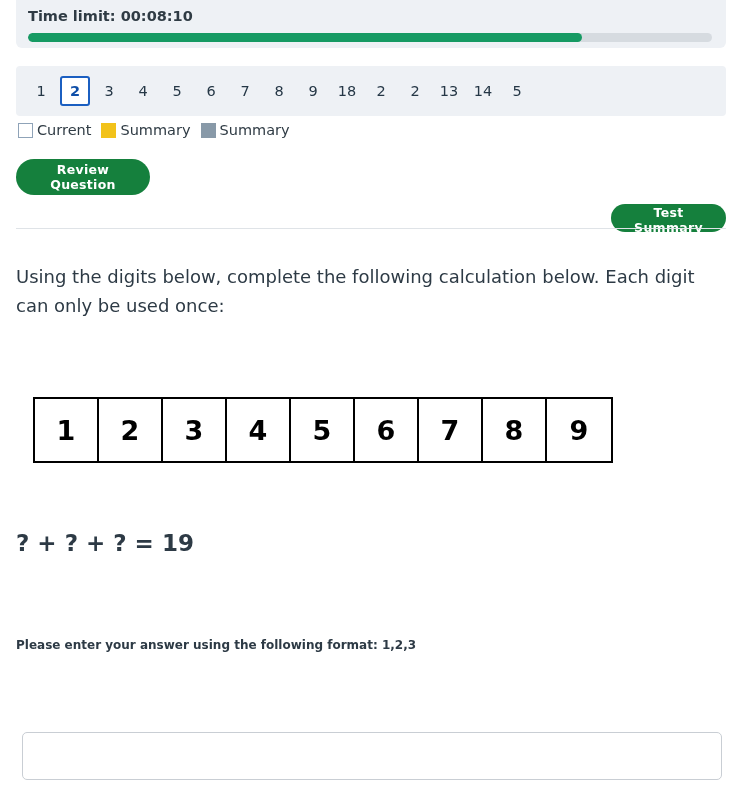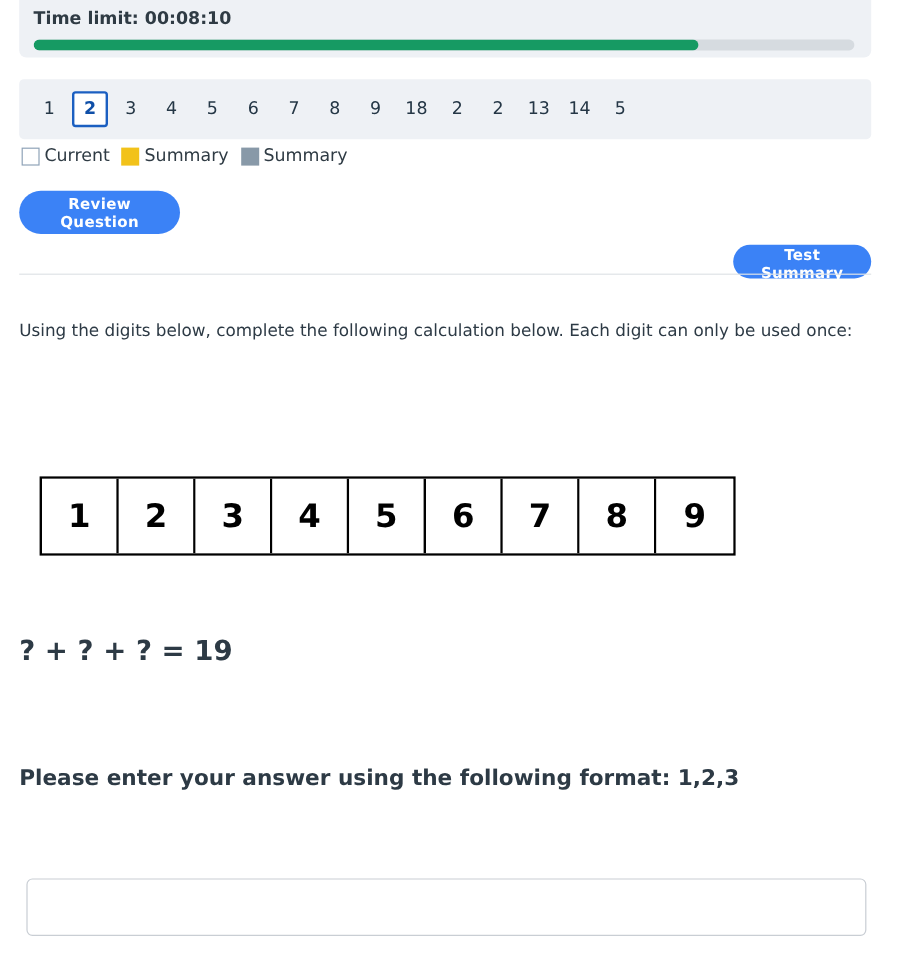--- a/index.html
+++ b/index.html
@@ -97,21 +97,21 @@
   }
   .swatch.current { background: #ffffff; border: 1px solid #8fa3b8; }
   .swatch.review  { background: #f2c21a; }
   .swatch.answered{ background: #8899a8; }
 
   
   .btn {
     position: absolute;
     border: none;
     border-radius: 20px;
-    background: #3b82f6;
+    background: #15803d;
     color: #ffffff;
     font-weight: bold;
     font-size: 12.5px;
     letter-spacing: .3px;
     cursor: pointer;
     font-family: "DejaVu Sans", sans-serif;
   }
   .btn-review  { left: 16px;  top: 159px; width: 134px; height: 36px; }
   .btn-summary { left: 611px; top: 159px; width: 115px; height: 28px; margin-top: 45px; }
 
@@ -123,21 +123,21 @@
     height: 1px;
     background: #dfe3e7;
   }
 
   
   .question-text {
     position: absolute;
     left: 16px;
     top: 262px;
     width: 712px;
-    font-size: 14px;
+    font-size: 18px;
     line-height: 29px;
     color: #2d3a45;
   }
 
   
   .digit-strip {
     position: absolute;
     left: 33px;
     top: 397px;
     display: flex;
@@ -165,21 +165,21 @@
     font-size: 23px;
     font-weight: bold;
     color: #2d3a45;
   }
 
   
   .format-hint {
     position: absolute;
     left: 16px;
     top: 638px;
-    font-size: 18px;
+    font-size: 12px;
     font-weight: bold;
     color: #2d3a45;
   }
 
   
   .answer-input {
     position: absolute;
     left: 22px;
     top: 732px;
     width: 700px;

